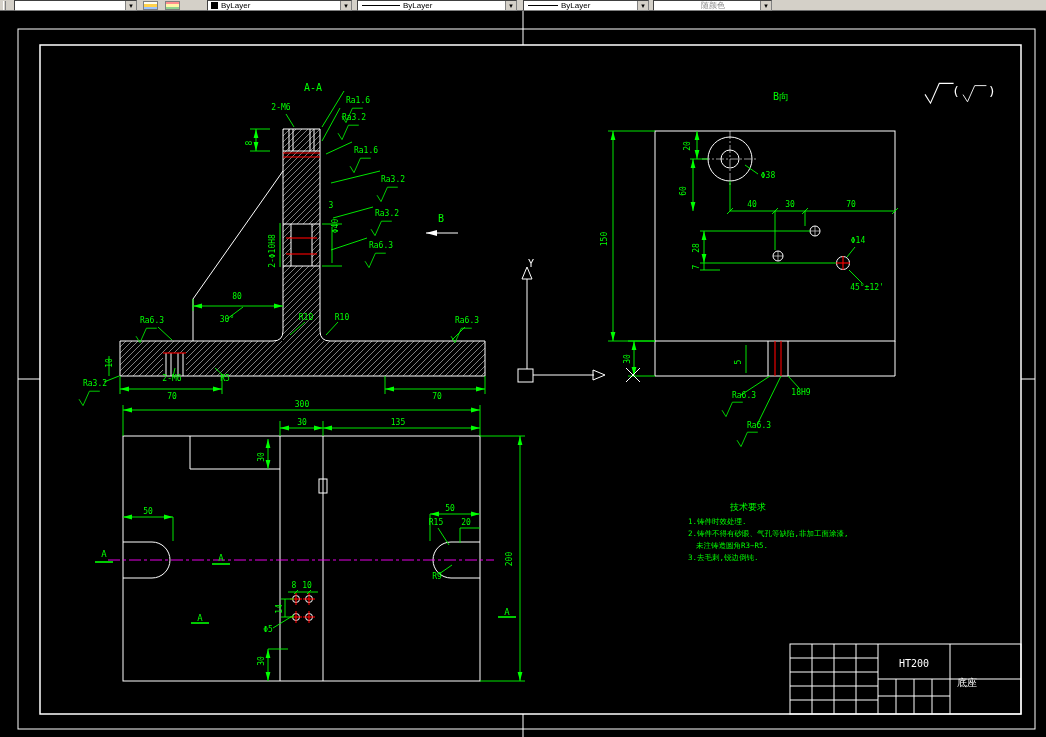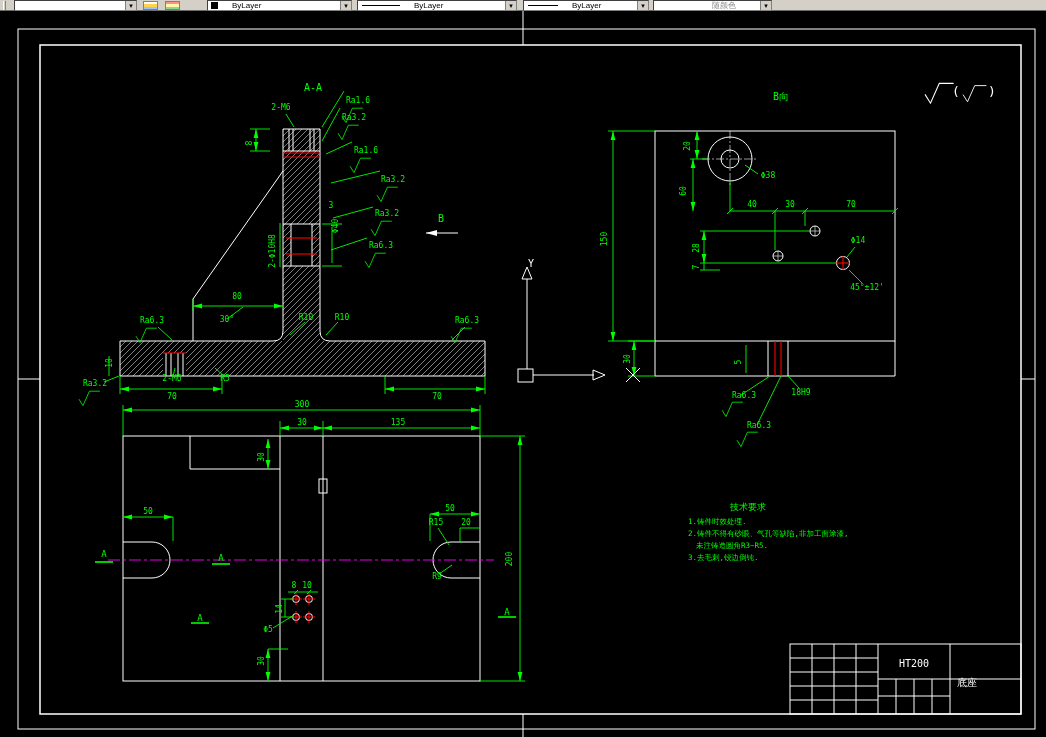--- a/index.html
+++ b/index.html
@@ -10,21 +10,21 @@
   html,body{width:1046px;height:737px;overflow:hidden;background:var(--bg);
     font-family:"Liberation Sans",sans-serif;}
   
   .toolbar{position:absolute;left:0;top:0;width:1046px;height:11px;
     background:var(--tb);border-bottom:1px solid #6b6b6b;}
   .grip{position:absolute;left:3px;top:1px;width:3px;height:9px;
     border-left:1px solid #fff;border-right:1px solid #808080;}
   .combo{position:absolute;top:0;height:11px;background:#fff;
     border:1px solid #808080;border-top-color:#404040;border-left-color:#404040;
     display:flex;align-items:center;font-size:8px;color:#000;overflow:hidden;}
-  .cval{flex:1;padding-left:14px;white-space:nowrap;font-size:8px;line-height:10px;}
+  .cval{flex:1;padding-left:3px;white-space:nowrap;font-size:8px;line-height:10px;}
   .cval.disabled{color:#8a8a8a;margin-left:44px;}
   .cbtn{width:11px;height:100%;background:var(--tb);border-left:1px solid #808080;
     font-size:7px;line-height:10px;text-align:center;color:#000;flex:none;}
   .swatch{width:7px;height:7px;background:#000;margin-left:3px;flex:none;}
   .ltline{width:38px;height:1px;background:#000;margin-left:4px;flex:none;}
   .tbicon{position:absolute;top:1px;width:15px;height:9px;border:1px solid #808080;}
   .icon-layers{background:linear-gradient(#fdfdf2 0 34%,#ffd24d 34% 67%,#9cc3ff 67%);}
   .icon-layerprops{background:linear-gradient(#ff8f8f 0 34%,#fff6a8 34% 67%,#8fd48f 67%);}
   
   .canvas{position:absolute;left:0;top:11px;width:1046px;height:726px;background:var(--bg);}

